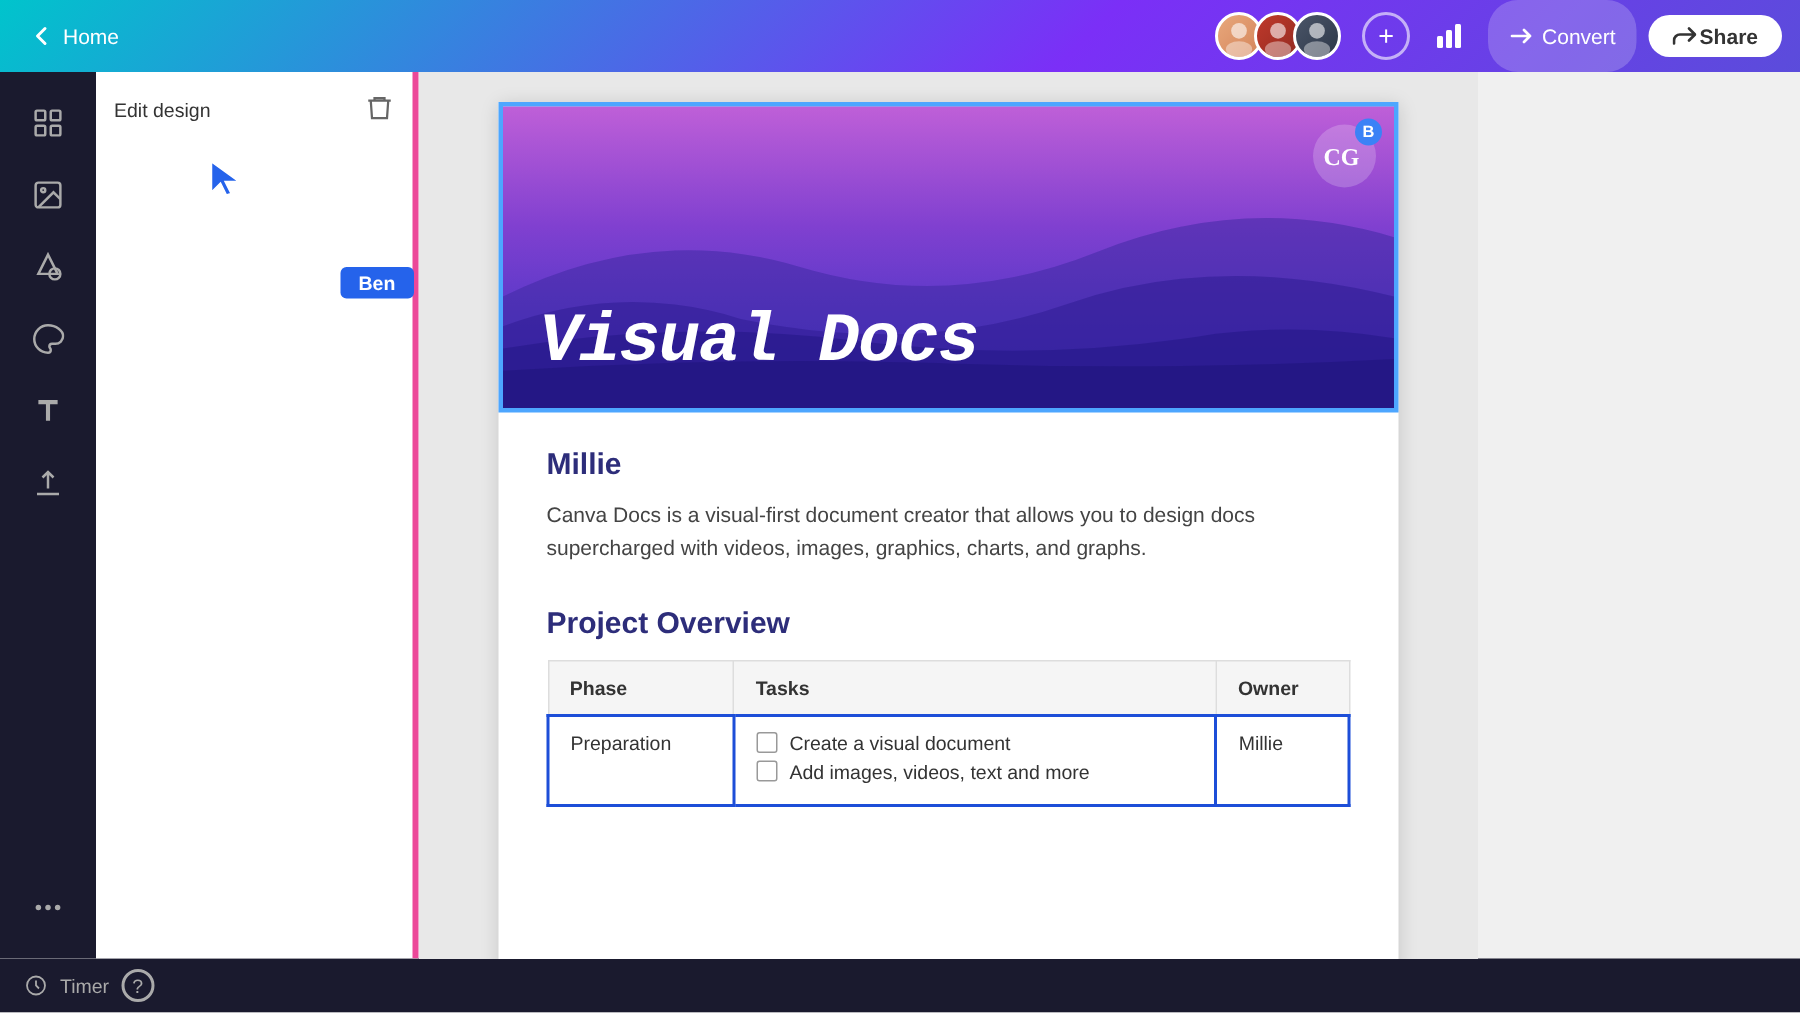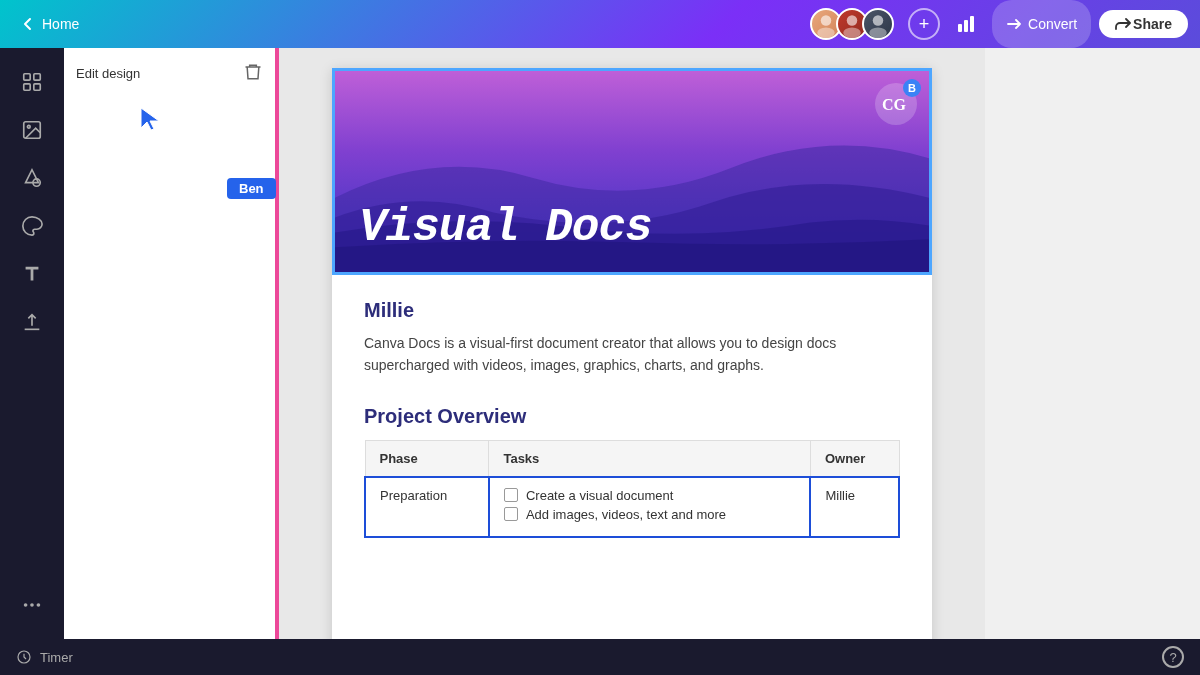--- a/index.html
+++ b/index.html
@@ -332,21 +332,21 @@
             </tr>
           </tbody>
         </table>
       </div>
     </div>
   </div>
 
   <div class="right-panel"></div>
 </div>
 
-<div style="height:36px; background:#1a1a2e; display:flex; align-items:center; padding:0 16px; gap:8px; flex-shrink:0; justify-content:space-between;">
+<div style="height:36px; background:#1a1a2e; display:flex; align-items:center; padding:0 16px; gap:8px; flex-shrink:0; justify-content:flex-start;">
   <div style="display:flex; align-items:center; gap:8px; color:#aaa; font-size:13px;">
     <svg width="16" height="16" viewBox="0 0 24 24" fill="none" stroke="#aaa" stroke-width="1.8">
       <circle cx="12" cy="12" r="9"></circle>
         <path d="M12 7v5l3 3"></path>
     </svg>
     <span>Timer</span>
   </div>
   <div style="width:22px; height:22px; border-radius:50%; border:2px solid #aaa; display:flex; align-items:center; justify-content:center; color:#aaa; font-size:13px; cursor:pointer;">?</div>
 </div>
 

